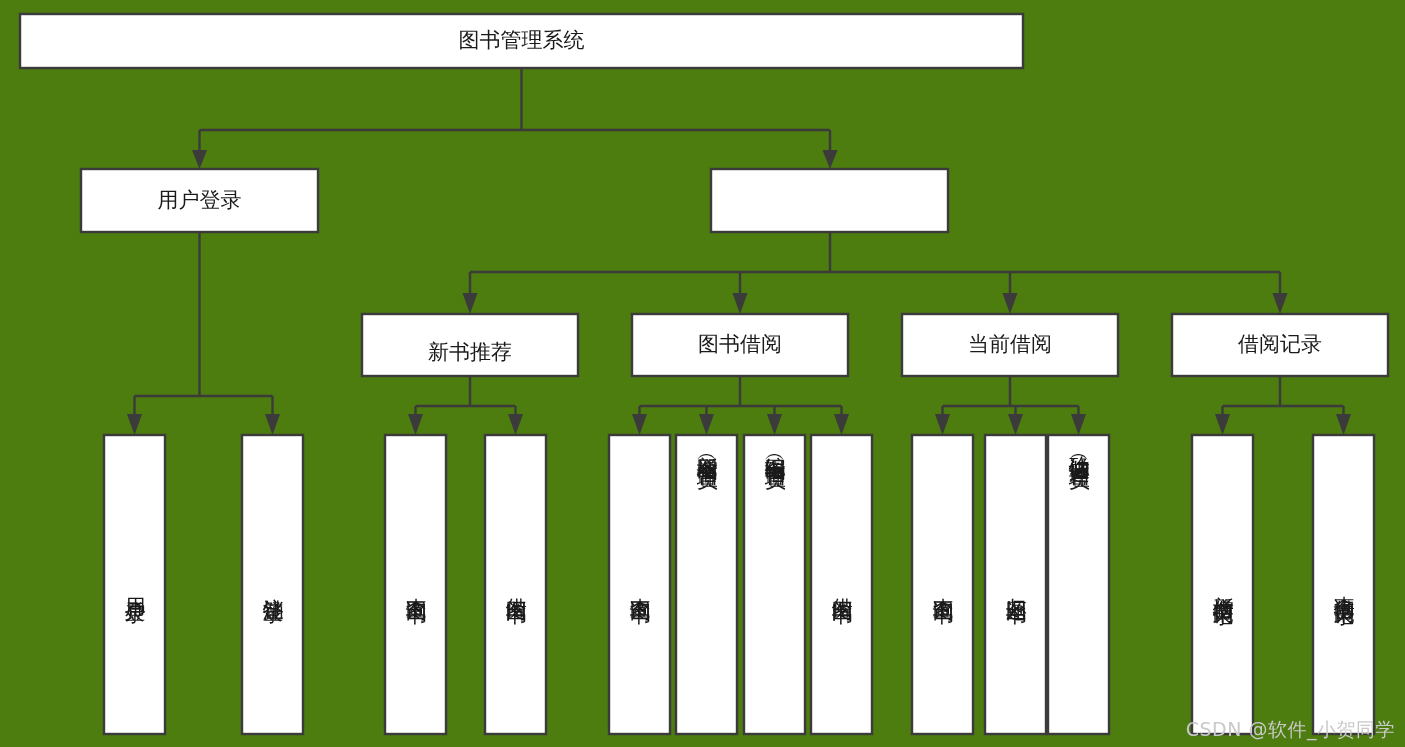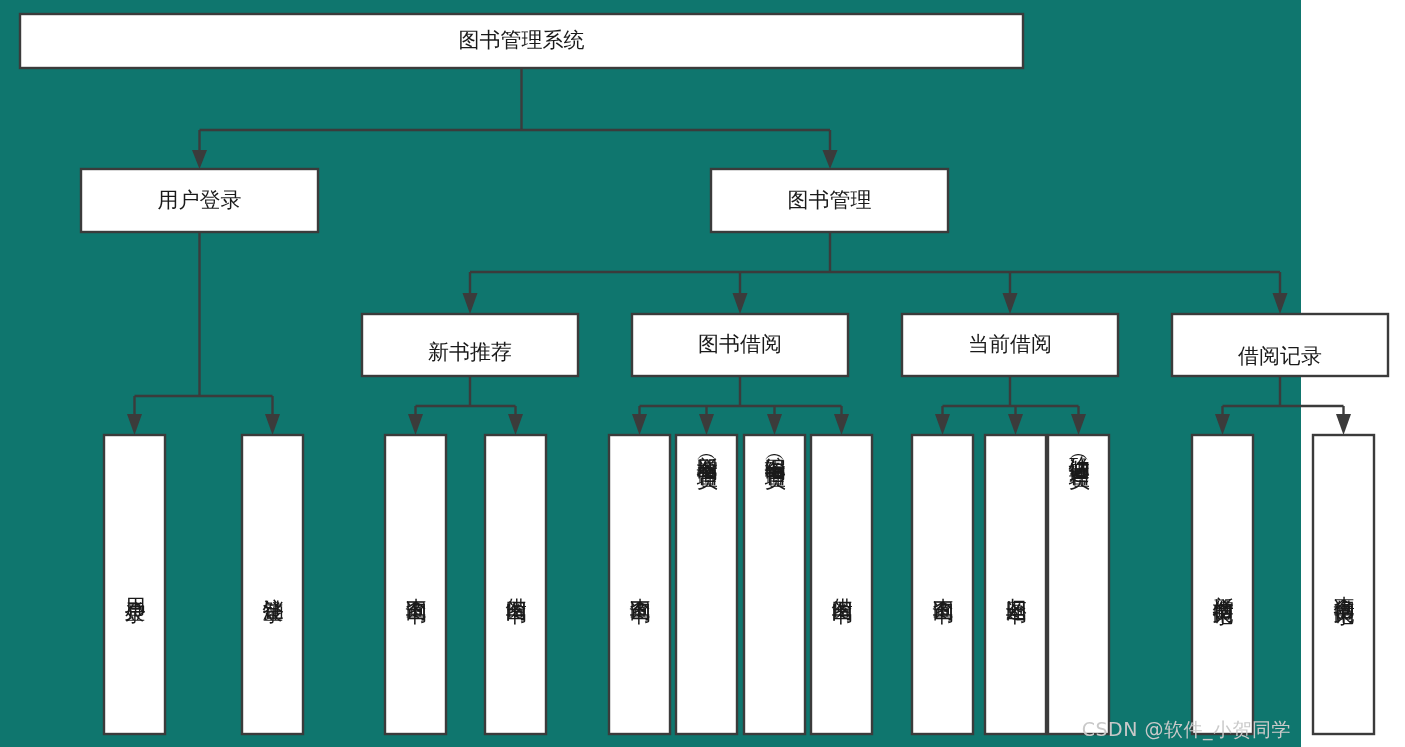--- a/index.html
+++ b/index.html
@@ -8,23 +8,23 @@
     background: #ffffff;
   }
   body {
     width: 1405px;
     height: 747px;
     font-family: "DejaVu Sans", "Liberation Sans", sans-serif;
     overflow: hidden;
   }
   #diagram-root {
     position: relative;
-    width: 1301px;
+    width: 1405px;
     height: 747px;
-    background: #0f766e;
+    background: #4d7c0f;
   }
   svg#diagram-svg {
     position: absolute;
     left: 0;
     top: 0;
     width: 1405px;
     height: 747px;
     display: block;
   }
   .node-box {
@@ -172,26 +172,25 @@
       <path class="connector" d="M 1343.5 406 L 1343.5 418"></path>
       <polygon class="arrow-head" points="1215,414 1230,414 1222.5,435"></polygon>
       <polygon class="arrow-head" points="1336,414 1351,414 1343.5,435"></polygon>
 
     </g>
   </svg>
 
   <div class="node-label label-h" style="left:20px; top:14px; width:1003px; height:54px;">图书管理系统</div>
 
   <div class="node-label label-h" style="left:81px; top:169px; width:237px; height:63px;">用户登录</div>
-  <div class="node-label label-h" style="left:711px; top:169px; width:237px; height:63px;">图书管理</div>
 
   <div class="node-label label-h" style="left:362px; top:322px; width:216px; height:62px;">新书推荐</div>
   <div class="node-label label-h" style="left:632px; top:314px; width:216px; height:62px;border-radius:17px;">图书借阅</div>
   <div class="node-label label-h" style="left:902px; top:314px; width:216px; height:62px;">当前借阅</div>
-  <div class="node-label label-h" style="left:1172px; top:326px; width:216px; height:62px;font-family:Liberation Serif, serif;">借阅记录</div>
+  <div class="node-label label-h" style="left:1172px; top:314px; width:216px; height:62px;font-family:Liberation Serif, serif;">借阅记录</div>
 
   <div class="node-label" style="left:104px; top:435px; width:61px; height:299px;">
     <span class="label-v">用户登录</span>
   </div>
   <div class="node-label" style="left:242px; top:435px; width:61px; height:299px;">
     <span class="label-v">注销登录</span>
   </div>
   <div class="node-label" style="left:385px; top:435px; width:61px; height:299px;">
     <span class="label-v">查询图书</span>
   </div>

